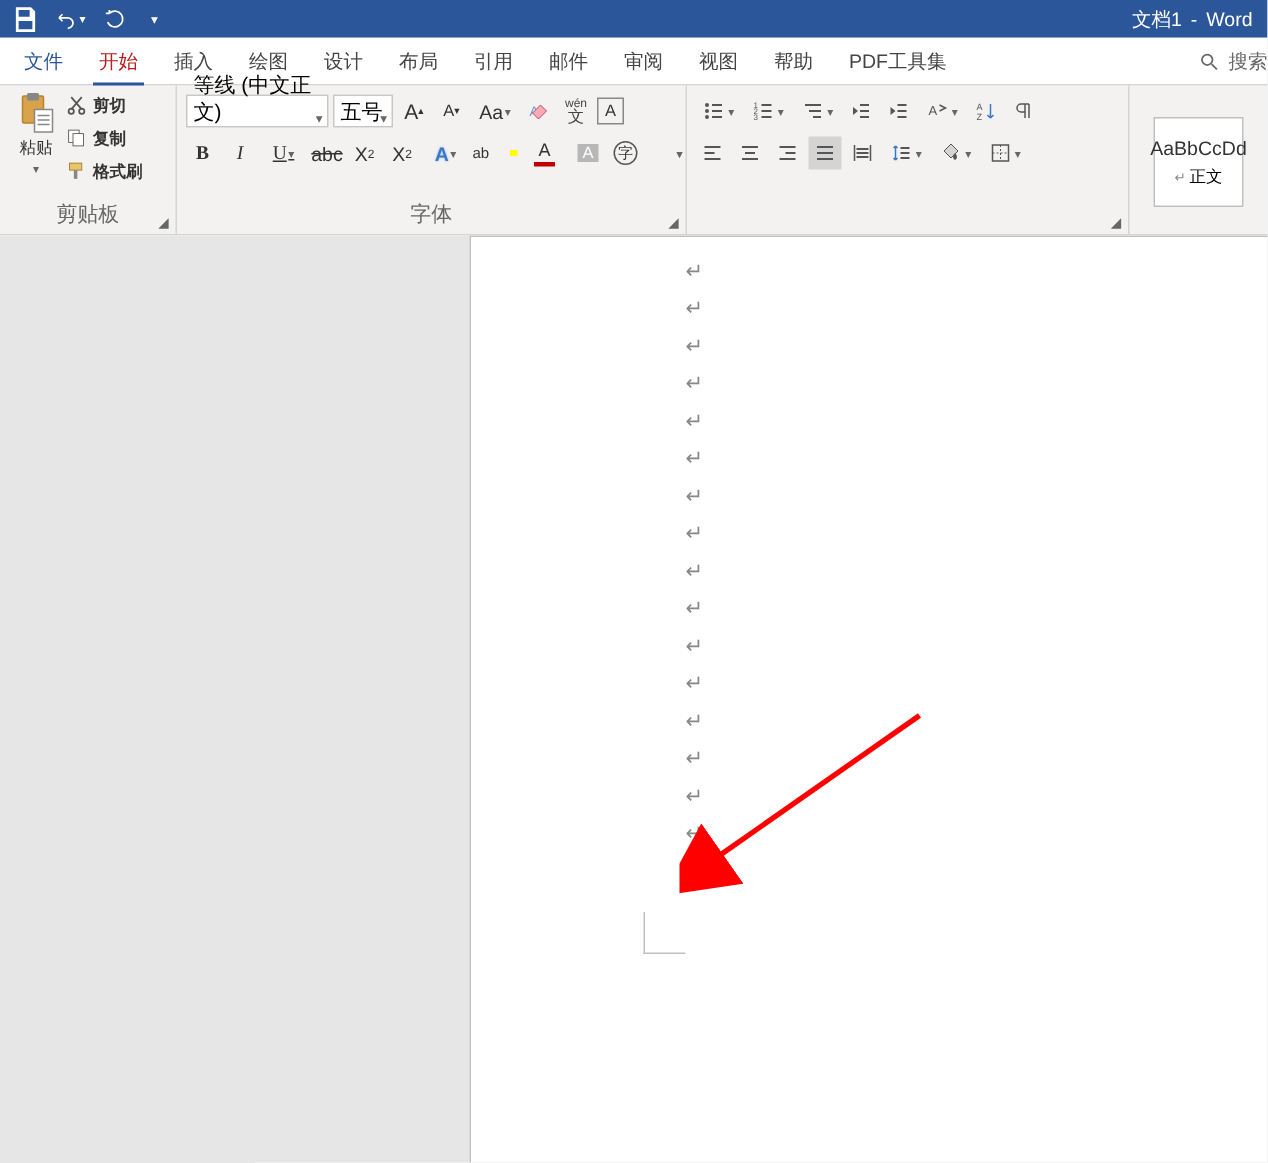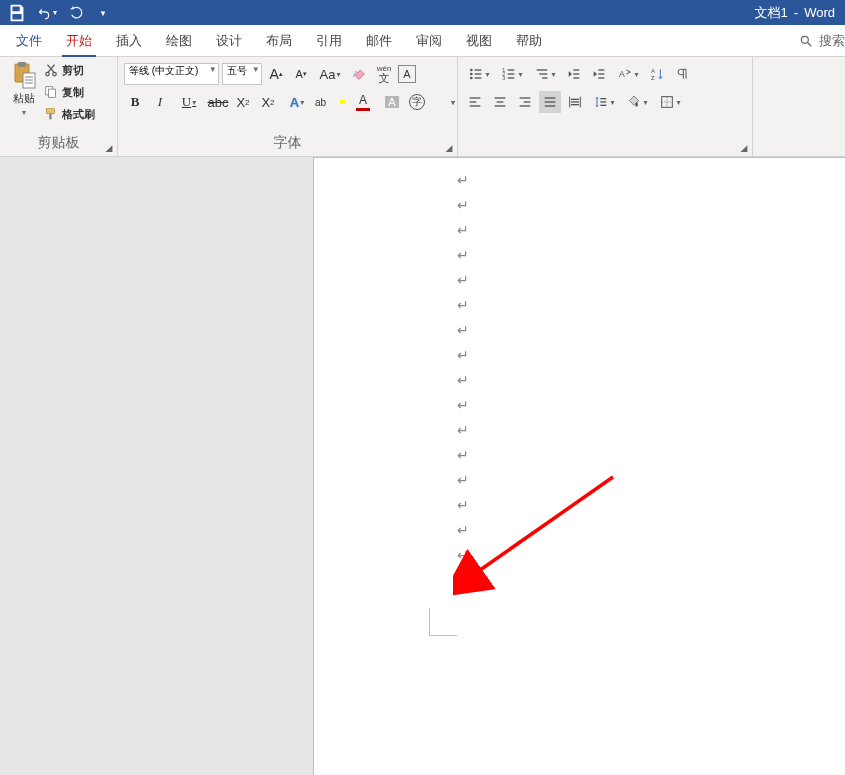--- a/index.html
+++ b/index.html
@@ -35,21 +35,21 @@
   .paste-big { width: 36px; display: flex; flex-direction: column; align-items: center; font-size: 11px; color: #333; gap: 2px; }
   .paste-big svg { width: 24px; height: 28px; }
   .paste-big .caret2 { font-size: 8px; color: #666; }
   .cutcopy { display: flex; flex-direction: column; gap: 4px; font-size: 11px; color: #333; font-weight: bold; }
   .cutcopy div { display: flex; align-items: center; gap: 4px; height: 18px; }
   .cutcopy svg { width: 14px; height: 14px; }
 
   
   .font { width: 340px; }
   .font-row { display: flex; align-items: center; gap: 3px; height: 26px; }
-  .combo { border: 1px solid #c7c7c7; background: #fff; font-size: 10px; display: flex; align-items: flex-start; padding-left: 4px; position: relative; height: 22px; }
+  .combo { border: 1px solid #c7c7c7; background: #fff; font-size: 14px; display: flex; align-items: flex-end; padding-left: 4px; position: relative; height: 22px; }
   .combo-name { width: 95px; }
   .combo-size { width: 40px; }
   .combo::after { content: "▾"; position: absolute; right: 3px; font-size: 9px; color: #666; }
   .fbtn { width: 22px; height: 22px; display: inline-flex; align-items: center; justify-content: center; font-size: 13px; color: #333; }
   .fbtn.drop { width: 30px; }
   .fbtn svg { width: 16px; height: 16px; }
   .fbtn .caret2 { font-size: 8px; margin-left: 1px; color: #666; }
   .fbtn.border-box { border: 1px solid #888; font-size: 11px; width: 18px; height: 18px; }
   .fbtn.bold { font-weight: bold; font-family: "Times New Roman", serif; }
   .fbtn.italic { font-style: italic; font-family: "Times New Roman", serif; }
@@ -114,20 +114,21 @@
   <div class="tab active">开始</div>
   <div class="tab">插入</div>
   <div class="tab">绘图</div>
   <div class="tab">设计</div>
   <div class="tab">布局</div>
   <div class="tab">引用</div>
   <div class="tab">邮件</div>
   <div class="tab">审阅</div>
   <div class="tab">视图</div>
   <div class="tab">帮助</div>
+  <div class="tab">PDF工具集</div>
   <div class="search-holder">
     <svg viewBox="0 0 24 24">
         <circle cx="10" cy="10" r="6" fill="none" stroke="#666" stroke-width="2"></circle>
         <line x1="15" y1="15" x2="21" y2="21" stroke="#666" stroke-width="2"></line>
       </svg>
     <span>搜索</span>
   </div>
 </div>
 
 <div class="ribbon">
@@ -370,20 +371,26 @@
               <line x1="4" y1="12" x2="20" y2="12" stroke="#555" stroke-dasharray="2"></line>
               <line x1="12" y1="4" x2="12" y2="20" stroke="#555" stroke-dasharray="2"></line>
             </svg>
             <span class="caret2">▾</span>
           </span>
       </div>
     </div>
     <div class="dialog-launcher">◢</div>
   </div>
 
+  <div class="group styles" style="border-right:none;">
+    <div class="style-card">
+      <span class="style-preview">AaBbCcDd</span>
+      <span><span style="font-size:9px;color:#888;">↵ </span><span>正文</span></span>
+    </div>
+  </div>
 
 </div>
 
 <div class="left-pane"></div>
 
 <div class="canvas">
   <div class="page">
     <div class="para-marks" id="para-marks">
         <span>↵</span>
         <span>↵</span>

